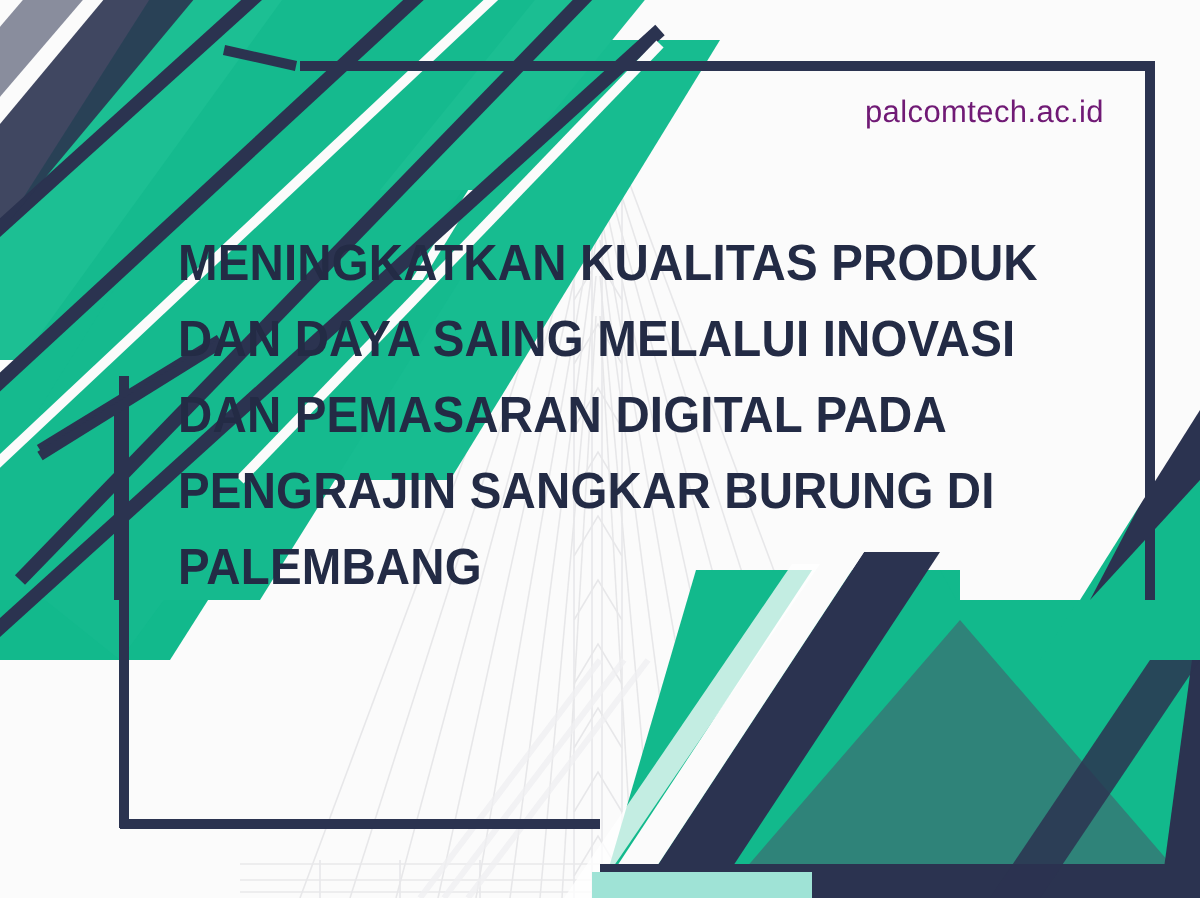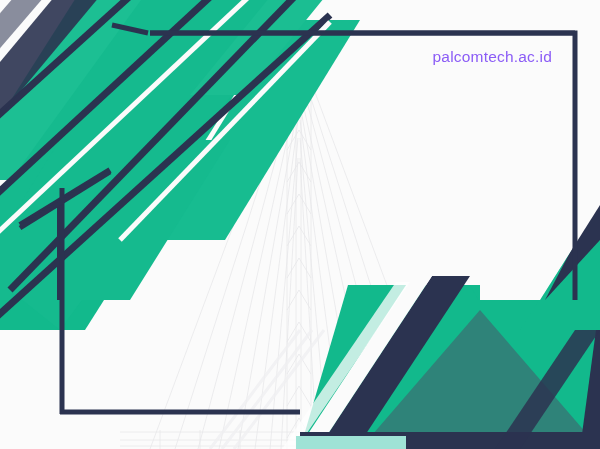--- a/index.html
+++ b/index.html
@@ -40,21 +40,21 @@
 
   
   .url {
     position: absolute;
     left: 300px;
     top: 48px;
     width: 252px;
     text-align: right;
     font-size: 15.5px;
     letter-spacing: 0.2px;
-    color: #8b5cf6;
+    color: #701a75;
     font-family: "Liberation Sans", "DejaVu Sans", sans-serif;
   }
 
   
   .headline {
     position: absolute;
     left: 89px;
     top: 113px;
     width: 430px;
   }
@@ -214,14 +214,21 @@
 
     <line x1="62" y1="188" x2="62" y2="414" stroke="#2b3350" stroke-width="5"></line>
 
     <line x1="60" y1="412" x2="300" y2="412" stroke="#2b3350" stroke-width="5"></line>
 
     <line x1="20" y1="228" x2="110" y2="172" stroke="#2b3350" stroke-width="5"></line>
   </svg>
 
   <div class="url">palcomtech.ac.id</div>
 
+  <div class="headline">
+    <span class="line">MENINGKATKAN KUALITAS PRODUK</span>
+    <span class="line">DAN DAYA SAING MELALUI INOVASI</span>
+    <span class="line">DAN PEMASARAN DIGITAL PADA</span>
+    <span class="line">PENGRAJIN SANGKAR BURUNG DI</span>
+    <span class="line">PALEMBANG</span>
+  </div>
 
 </div>
 
 </body></html>

